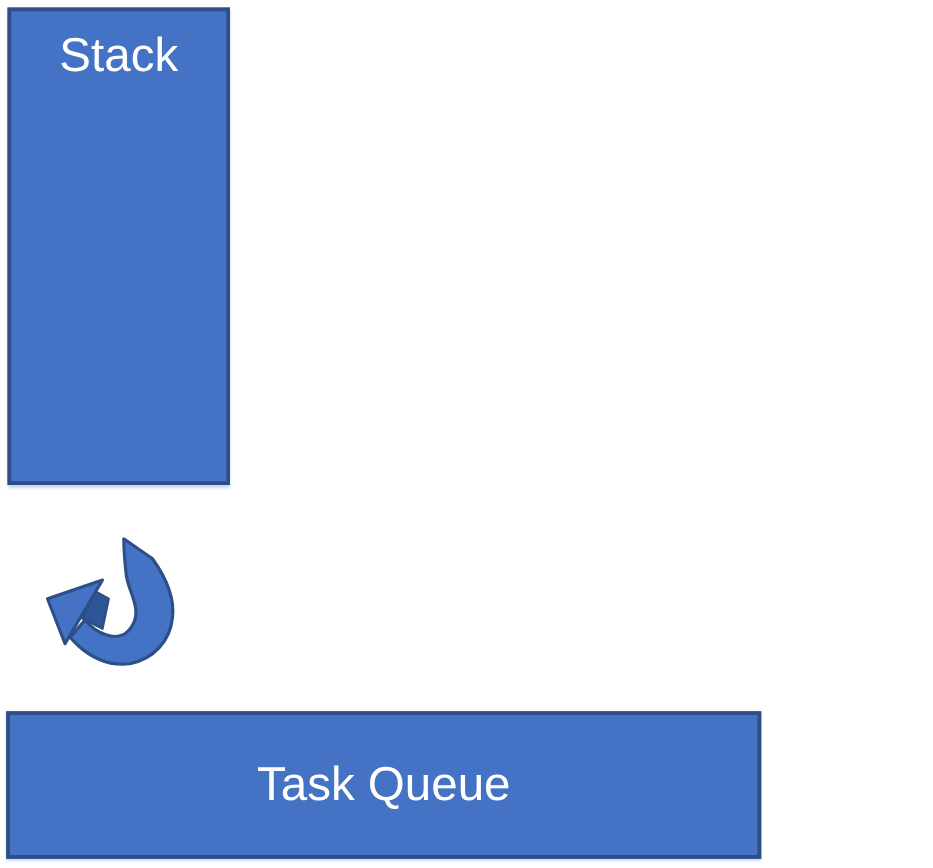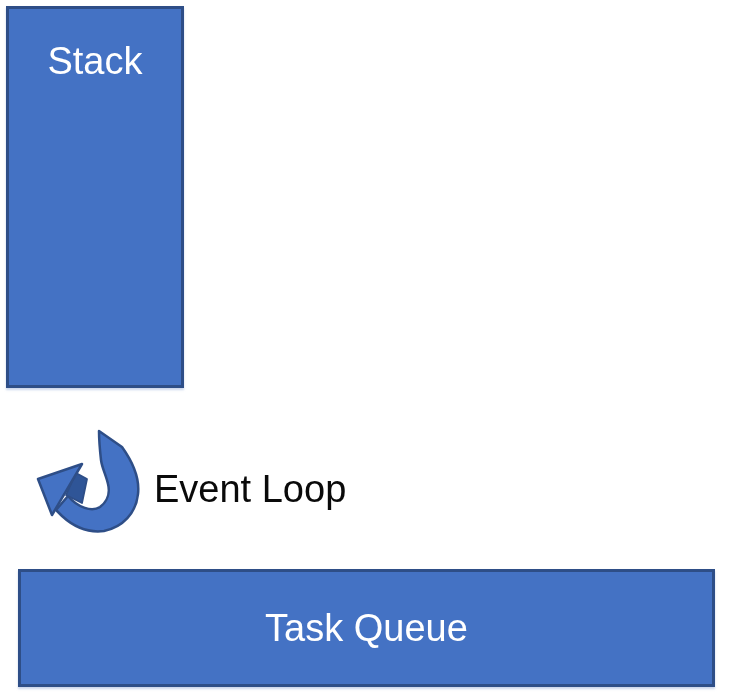--- a/index.html
+++ b/index.html
@@ -21,28 +21,28 @@
   }
   .box-label{
     font-size:38px;
     line-height:44px;
     color:#ffffff;
     white-space:nowrap;
   }
   #stack-box{
     left:6px;top:6px;width:178px;height:382px;
     flex-direction:column;align-items:center;justify-content:flex-start;
-    padding-top:30px;
+    padding-top:14px;
   }
   #web-apis-box{
     left:272px;top:8px;width:469px;height:384px;
     align-items:center;justify-content:center;
   }
   #task-queue-box{
-    left:18px;top:569px;width:697px;height:118px;
+    left:5px;top:569px;width:604px;height:118px;
     align-items:center;justify-content:center;
   }
   #event-loop-label{
     position:absolute;
     left:154px;top:467px;
     font-size:38px;line-height:44px;
     color:#0a0a0a;
     white-space:nowrap;
   }
   #arrow-svg{
@@ -79,15 +79,14 @@
       C 108 501, 110 492, 108 484
       C 106 475, 102 468, 101 460
       C 100 451, 99 441, 99 431
       Z"></path>
 
     <path class="arrow-fold" d="M 76 473 L 87 479 L 82 503 L 66 495 Z"></path>
 
     <path class="arrow-main" d="M 38 479 L 82 464 L 52 515 Z"></path>
   </svg>
 
-  <span id="event-loop-label">Event Loop</span>
 
 </div>
 
 </body></html>

